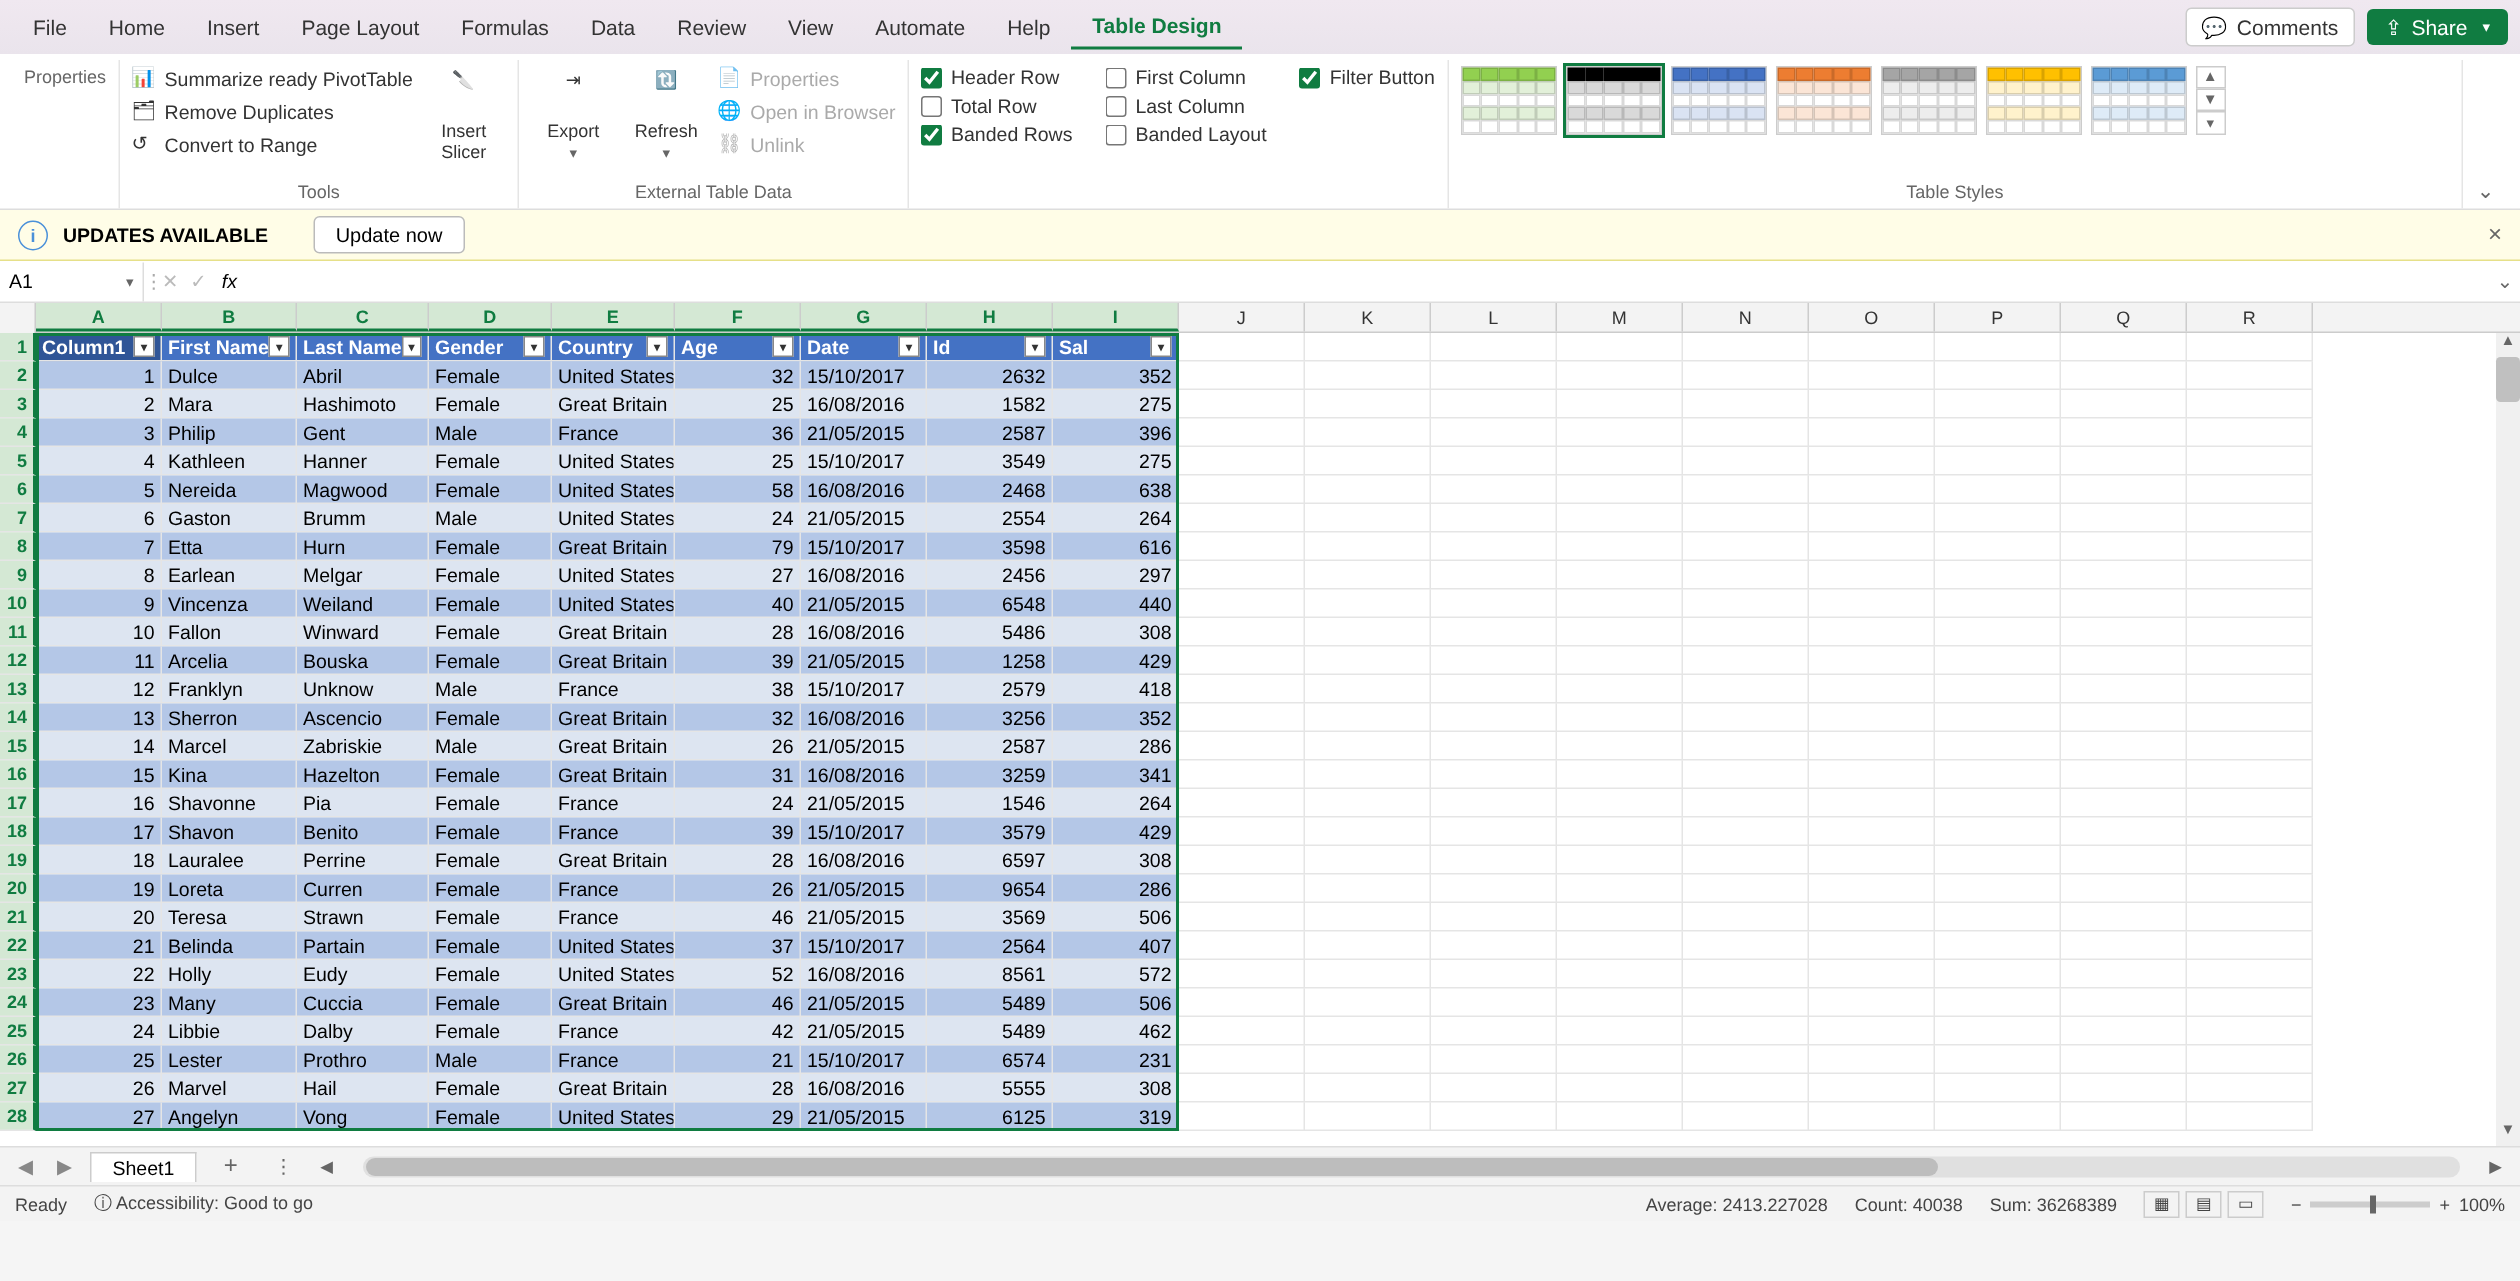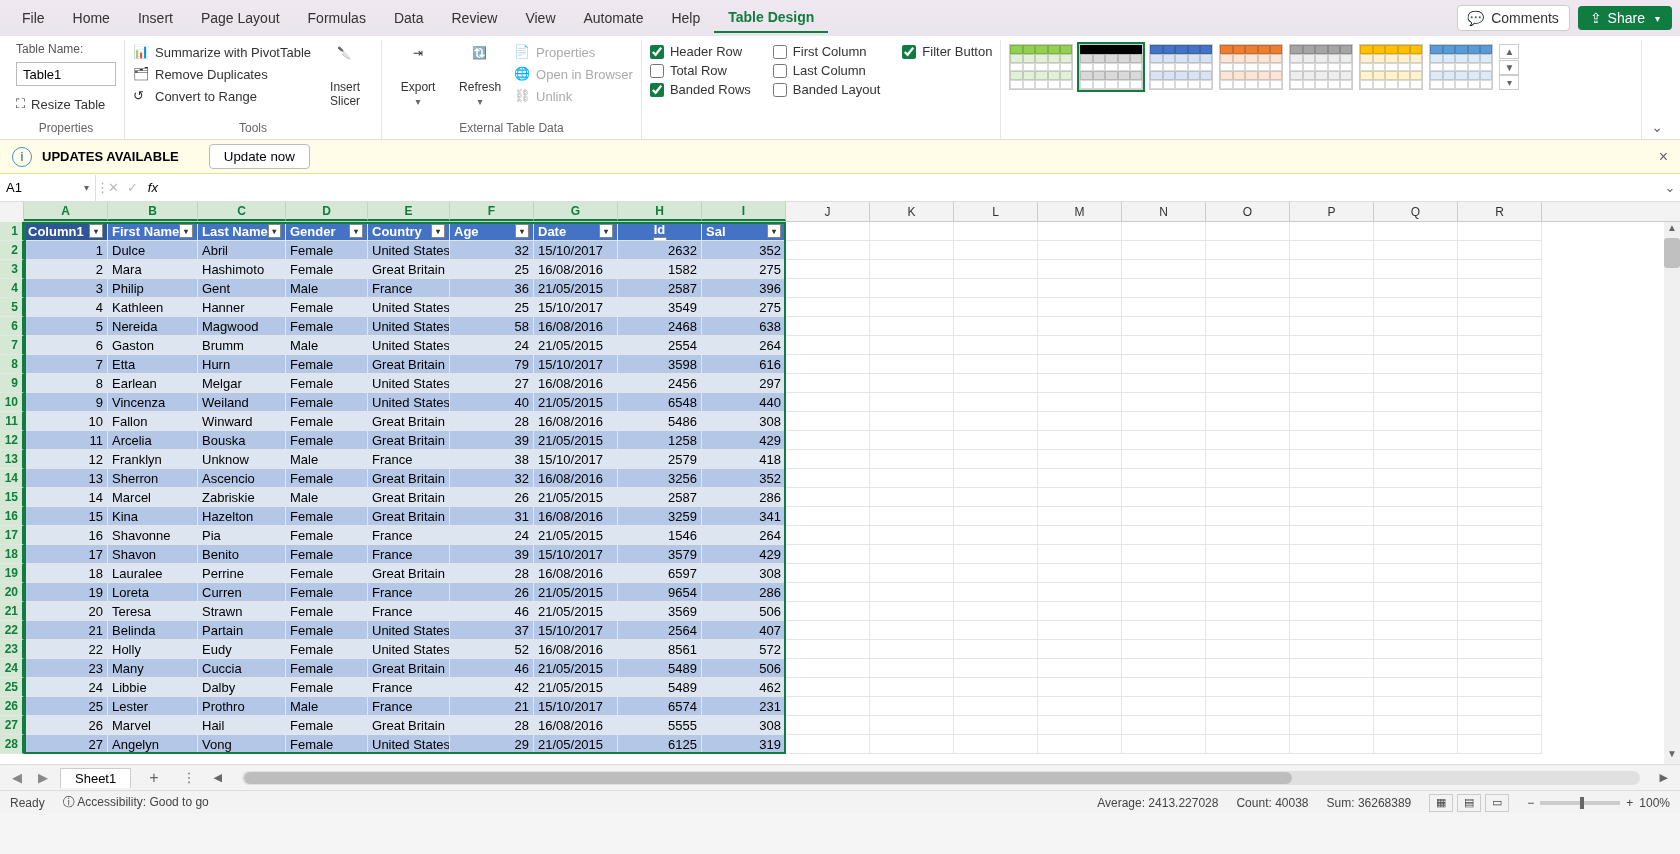--- a/index.html
+++ b/index.html
@@ -134,37 +134,29 @@
   <div class="share">
     <span>⇪</span>
     <span>Share</span>
     <span class="share-caret">▾</span>
   </div>
 </div>
 
 <div class="ribbon">
 
   <div class="ribbon-group">
-    <div class="body props-body">
-      <div class="tname">Table Name:</div>
-      <input value="Table1" style="">
-      <div class="resize">
-        <span>⛶</span>
-        <span>Resize Table</span>
-      </div>
-    </div>
     <div class="label">Properties</div>
   </div>
 
   <div class="ribbon-group">
     <div class="body">
       <div class="tools-body">
         <div class="tool-row">
             <span class="ico">📊</span>
-            <span>Summarize with PivotTable</span>
+            <span>Summarize ready PivotTable</span>
           </div>
         <div class="tool-row">
             <span class="ico">🗂</span>
             <span>Remove Duplicates</span>
           </div>
         <div class="tool-row">
             <span class="ico">↺</span>
             <span>Convert to Range</span>
           </div>
       </div>
@@ -502,20 +494,21 @@
             <div class="sw-cell" style="background: rgb(255, 255, 255);"></div>
             <div class="sw-cell" style="background: rgb(255, 255, 255);"></div>
           </div>
         </div>
         <div class="styles-more">
           <div>▲</div>
           <div>▼</div>
           <div>▾</div>
         </div>
       </div>
+    <div class="label">Table Styles</div>
   </div>
 
   <div class="ribbon-expand">⌄</div>
 </div>
 
 <div class="updatebar">
   <div class="info-ico">i</div>
   <span class="title">UPDATES AVAILABLE</span>
   <button class="btn">Update now</button>
   <div class="close">×</div>
@@ -580,21 +573,21 @@
           <div class="filter-btn">▾</div>
         </div>
         <div class="cell hdr" style="width: 84px;">
           <span>Age</span>
           <div class="filter-btn">▾</div>
         </div>
         <div class="cell hdr" style="width: 84px;">
           <span>Date</span>
           <div class="filter-btn">▾</div>
         </div>
-        <div class="cell hdr" style="width: 84px; flex-direction: column;">
+        <div class="cell hdr" style="width: 84px;">
           <span>Id</span>
           <div class="filter-btn">▾</div>
         </div>
         <div class="cell hdr" style="width: 84px;">
           <span>Sal</span>
           <div class="filter-btn">▾</div>
         </div>
         <div class="empty-cell" style="width: 84px;"></div>
         <div class="empty-cell" style="width: 84px;"></div>
         <div class="empty-cell" style="width: 84px;"></div>

